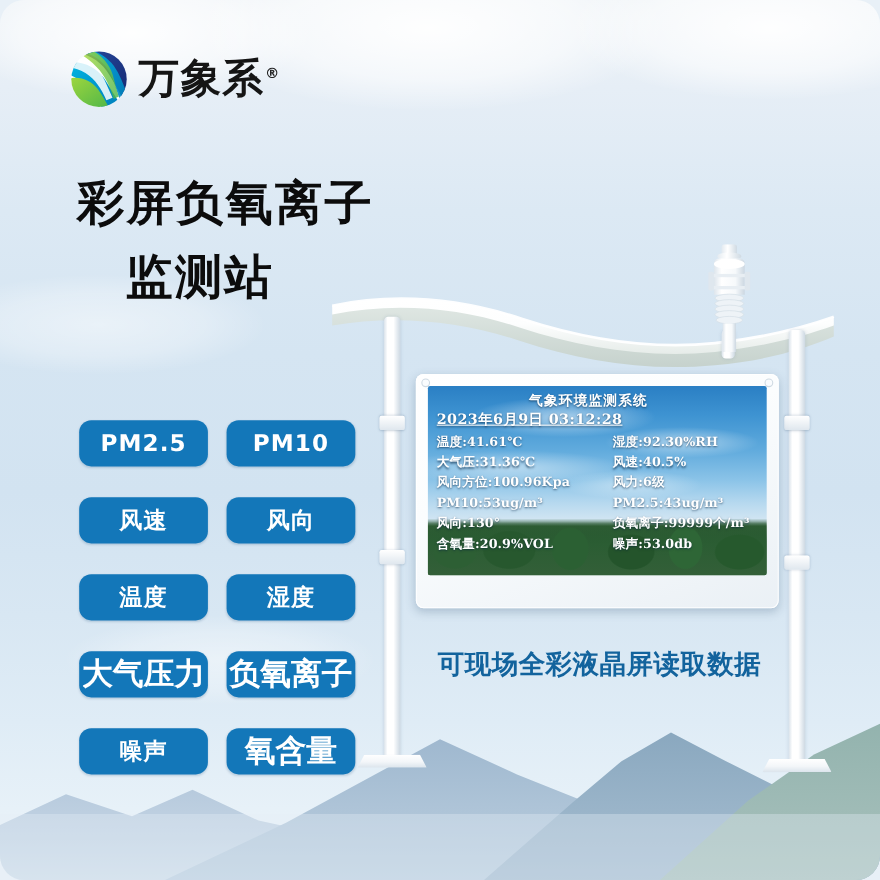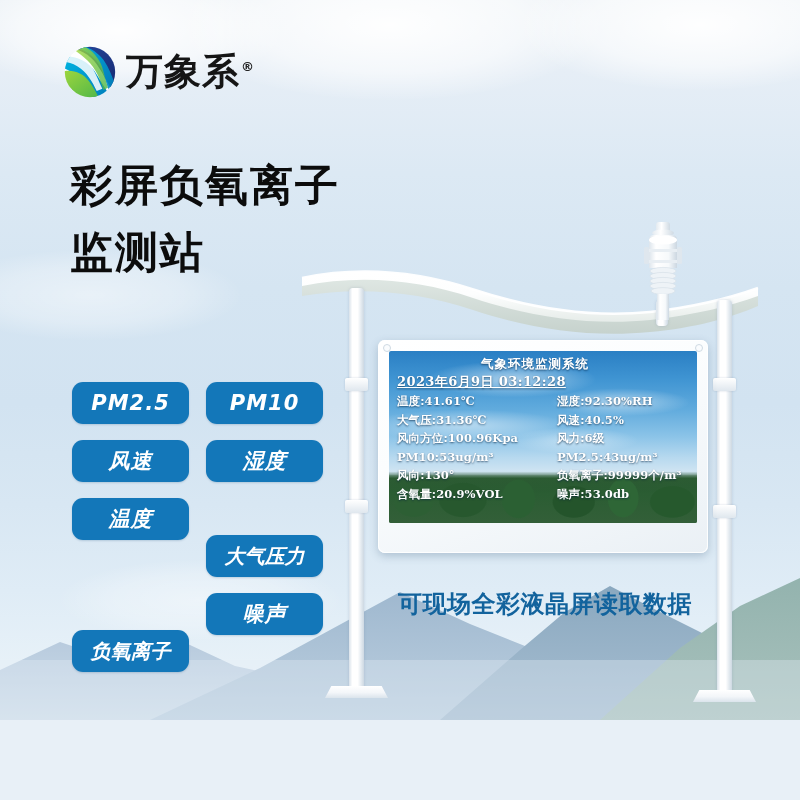--- a/index.html
+++ b/index.html
@@ -3,21 +3,21 @@
 <meta charset="utf-8">
 <style>
   * { margin:0; padding:0; box-sizing:border-box; }
   html,body { width:800px; height:800px; overflow:hidden; }
   body {
     font-family:"Liberation Sans","DejaVu Sans",sans-serif;
     position:relative; background:#e8f0f7;
   }
 
   
-  #stage { position:absolute; inset:0; width:800px; height:720px; overflow:hidden; }
+  #stage { position:absolute; inset:0; width:800px; height:800px; overflow:hidden;border-radius:22px; }
   .sky {
     position:absolute; inset:0;
     background:
       linear-gradient(180deg,
         #eef3f7 0%, #e6eef6 10%, #dce9f4 24%,
         #d5e5f2 40%, #d2e3f1 56%, #d8e7f3 70%,
         #dfecf6 82%, #e7f1f8 92%, #eef4fa 100%);
   }
   
   .cloud {
@@ -38,35 +38,35 @@
   }
   .logo-r { font-size:13px; vertical-align:super; color:#222; margin-left:1px; }
 
   
   .title {
     position:absolute; left:70px; top:152px; width:400px;
     font-size:43px; font-weight:bold; color:#0c0c0c; line-height:1.55;
     letter-spacing:2px;
     font-family:"DejaVu Sans","Liberation Sans",sans-serif;
   }
-  .title .l2 { display:block; }
+  .title .l2 { display:block;margin-left:44px; }
 
   
   .tags {
     position:absolute; left:72px; top:382px;
-    display:grid; grid-template-columns:117px 117px; gap:16px 17px;font-style:italic;
+    display:grid; grid-template-columns:117px 117px; gap:28px 17px;
   }
   .tag {
     height:42px; border-radius:11px; background:#1377b9;
     display:flex; align-items:center; justify-content:center;
     color:#ffffff; font-size:21px; font-weight:bold; letter-spacing:1px;
     font-family:"DejaVu Sans","Liberation Sans",sans-serif;
     box-shadow:0 1px 2px rgba(0,60,110,.18);
   }
-  .tag.lat { font-size:20px; letter-spacing:0;margin-top:37px; }
+  .tag.lat { font-size:28px; letter-spacing:0; }
 
   
   .station { position:absolute; left:0; top:0; width:800px; height:800px; }
 
   
   .canopy { position:absolute; left:300px; top:262px; }
 
   
   .pole {
     position:absolute; border-radius:4px;
@@ -238,22 +238,23 @@
 
   <h1 class="title">
     <span>彩屏负氧离子</span>
     <span class="l2">监测站</span>
   </h1>
 
   <div class="tags">
     <div class="tag">PM2.5</div>
     <div class="tag">PM10</div>
     <div class="tag">风速</div>
+    <div class="tag">风向</div>
+    <div class="tag">温度</div>
     <div class="tag">湿度</div>
-    <div class="tag">温度</div>
     <div class="tag lat">大气压力</div>
     <div class="tag lat">负氧离子</div>
     <div class="tag">噪声</div>
     <div class="tag lat">氧含量</div>
   </div>
 
   <div class="station">
 
     <div class="canopy">
       <svg width="460" height="80" viewBox="0 0 460 80">

